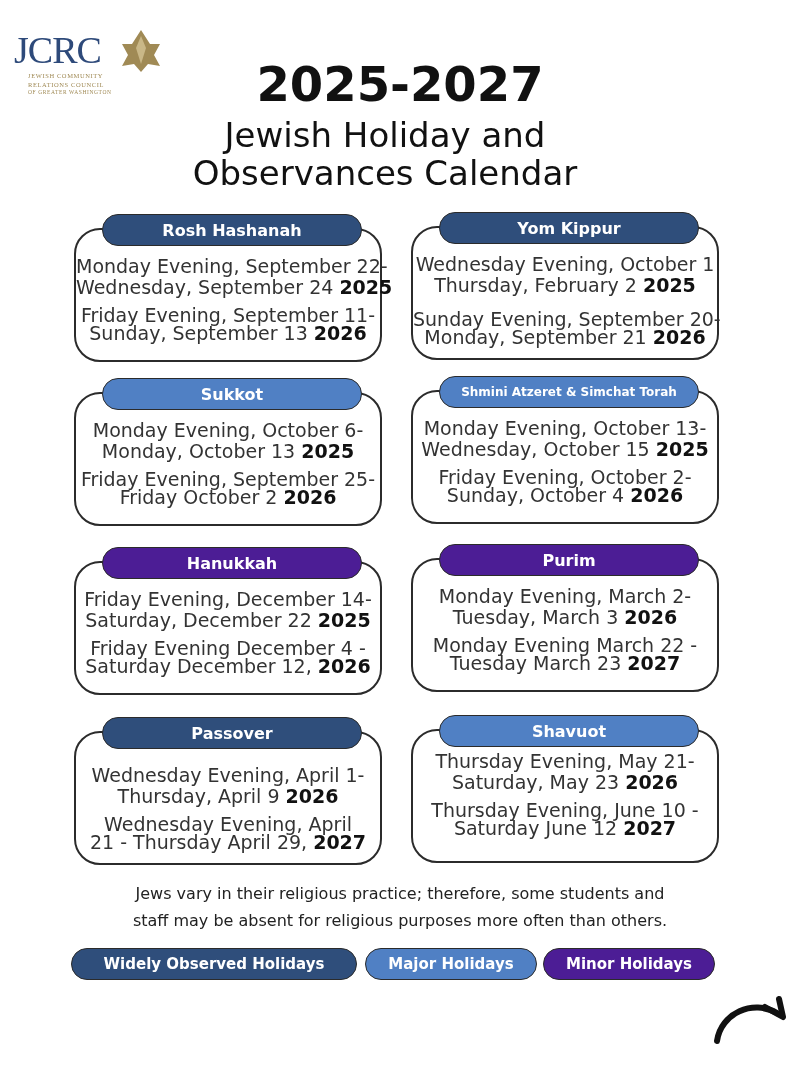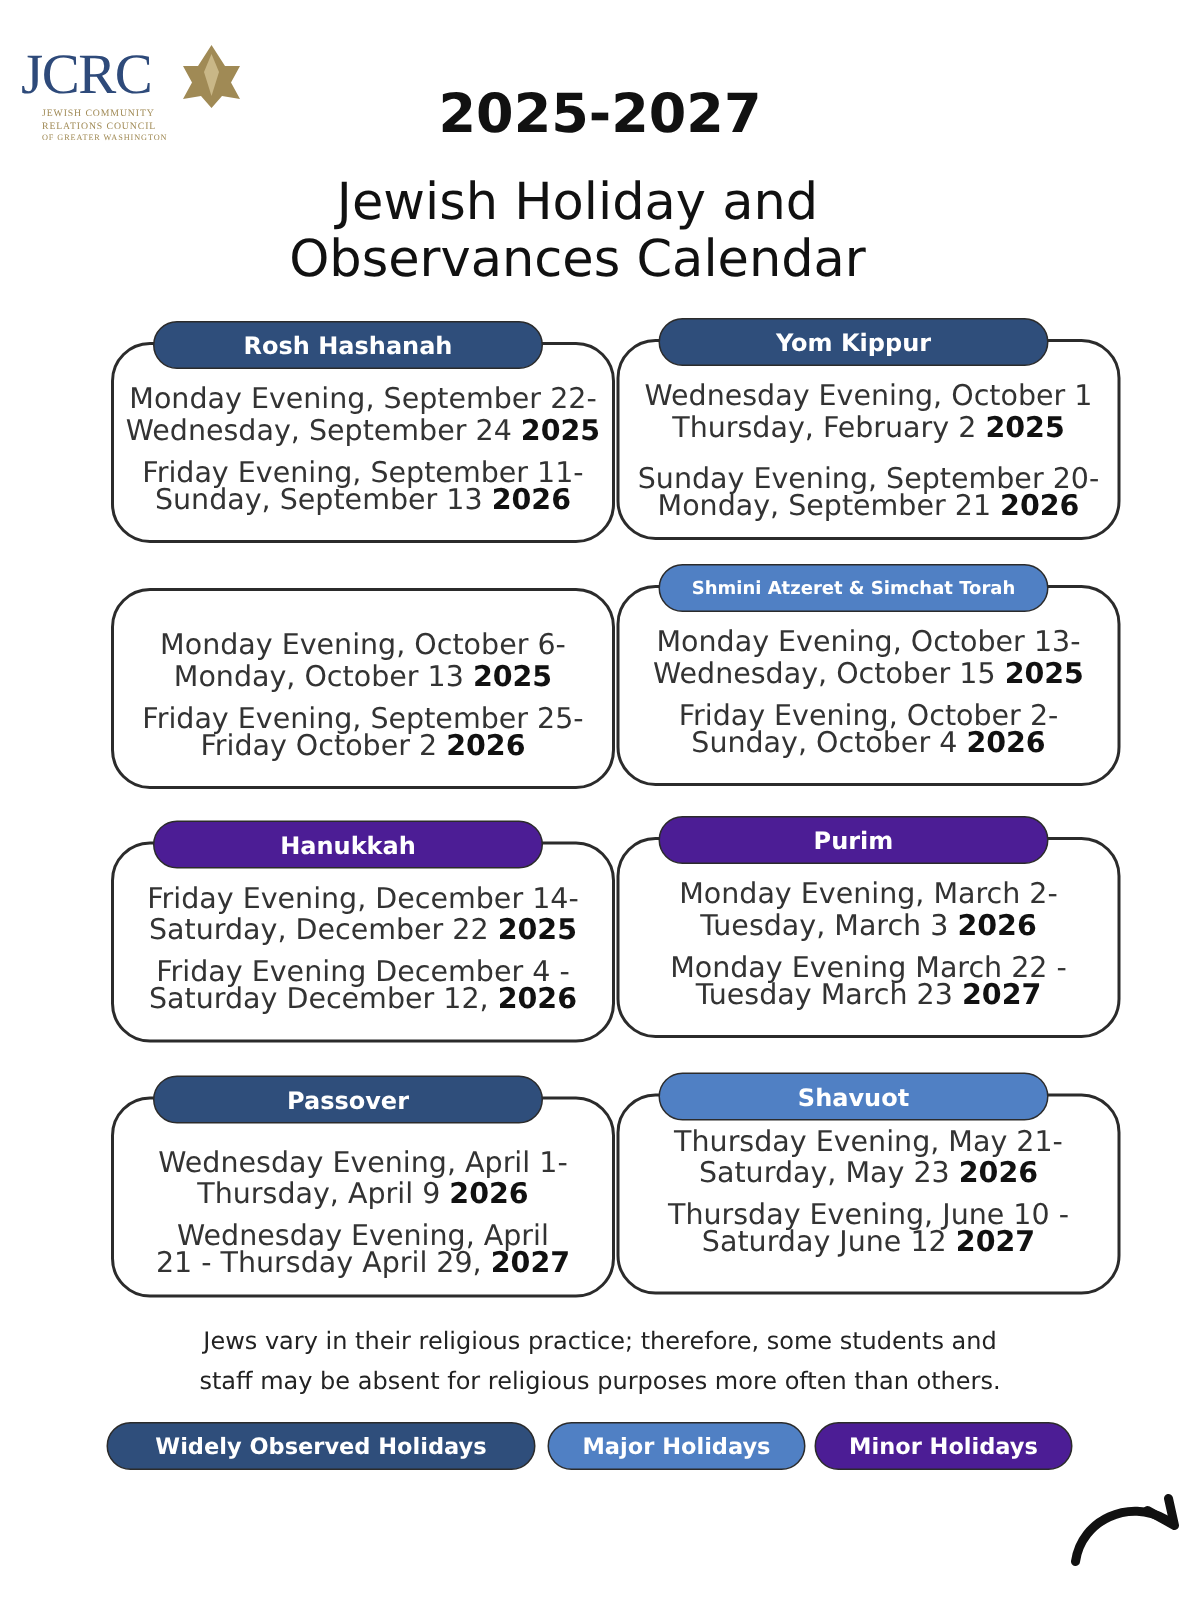--- a/index.html
+++ b/index.html
@@ -4,24 +4,24 @@
 <style>
   * { box-sizing: border-box; margin: 0; padding: 0; }
   html, body { width: 800px; height: 1067px; background: #ffffff; overflow: hidden; }
   body { position: relative; font-family: "DejaVu Sans", sans-serif; color: #2b2b2b; }
 
   .logo { position: absolute; left: 12px; top: 28px; width: 150px; height: 70px; }
   .logo-text { position: absolute; left: 2px; top: 0; font-family: "Liberation Serif", serif; font-size: 38px; color: #2e4a7a; letter-spacing: -1px; line-height: 44px; }
   .logo-star { position: absolute; left: 108px; top: 0; width: 42px; height: 44px; }
   .logo-sub { position: absolute; left: 16px; font-family: "Liberation Serif", serif; font-size: 6.5px; color: #a08a55; letter-spacing: 0.6px; white-space: nowrap; }
 
-  .title-year { position: absolute; left: 0; width: 800px; top: 56px; text-align: center; font-family: "DejaVu Sans", sans-serif; font-weight: bold; font-size: 36px; color: #111; letter-spacing: 0px; }
+  .title-year { position: absolute; left: 0; width: 800px; top: 56px; text-align: center; font-family: "DejaVu Sans", sans-serif; font-weight: bold; font-size: 48px; color: #111; letter-spacing: 0px; }
   .title-sub { position: absolute; left: 0; width: 770px; top: 116px; text-align: center; font-family: "DejaVu Sans", sans-serif; font-size: 34px; line-height: 38px; color: #111; }
 
-  .card { position: absolute; width: 336px; height: 134px; border: 2px solid #2b2b2b; border-radius: 26px; background: #fff; }
+  .card { position: absolute; width: 308px; height: 134px; border: 2px solid #2b2b2b; border-radius: 26px; background: #fff; }
   .card-label { position: absolute; left: 26px; top: -16px; width: 260px; height: 32px; border-radius: 16px; border: 1.5px solid #2b2b2b; color: #fff; font-weight: bold; font-size: 16px; display: flex; align-items: center; justify-content: center; white-space: nowrap; }
   .card-label.small { font-size: 12px; }
   .card-body { position: absolute; left: 0; right: 0; top: 26px; text-align: center; font-size: 19px; line-height: 21px; color: #333; }
   .card-body .entry { margin-bottom: 8px; }
   .card-body .line { display: block; white-space: nowrap; }
   .card-body b { color: #111; font-weight: bold; }
 
   .widely { background: #2f4e7b; }
   .major { background: #5080c4; }
   .minor { background: #4c1d95; }
@@ -74,20 +74,21 @@
       <span class="line"><span>Thursday, February 2</span> <b>2025</b></span>
     </div>
     <div class="entry" style="line-height:18px">
       <span class="line">Sunday Evening, September 20-</span>
       <span class="line"><span>Monday, September 21</span> <b>2026</b></span>
     </div>
   </div>
 </div>
 
 <div class="card" style="left:74px; top:392px;">
+  <div class="card-label major">Sukkot</div>
   <div class="card-body">
     <div class="entry">
       <span class="line">Monday Evening, October 6-</span>
       <span class="line"><span>Monday, October 13</span> <b>2025</b></span>
     </div>
     <div class="entry" style="line-height:18px">
       <span class="line">Friday Evening, September 25-</span>
       <span class="line"><span>Friday October 2 </span> <b>2026</b></span>
     </div>
   </div>

